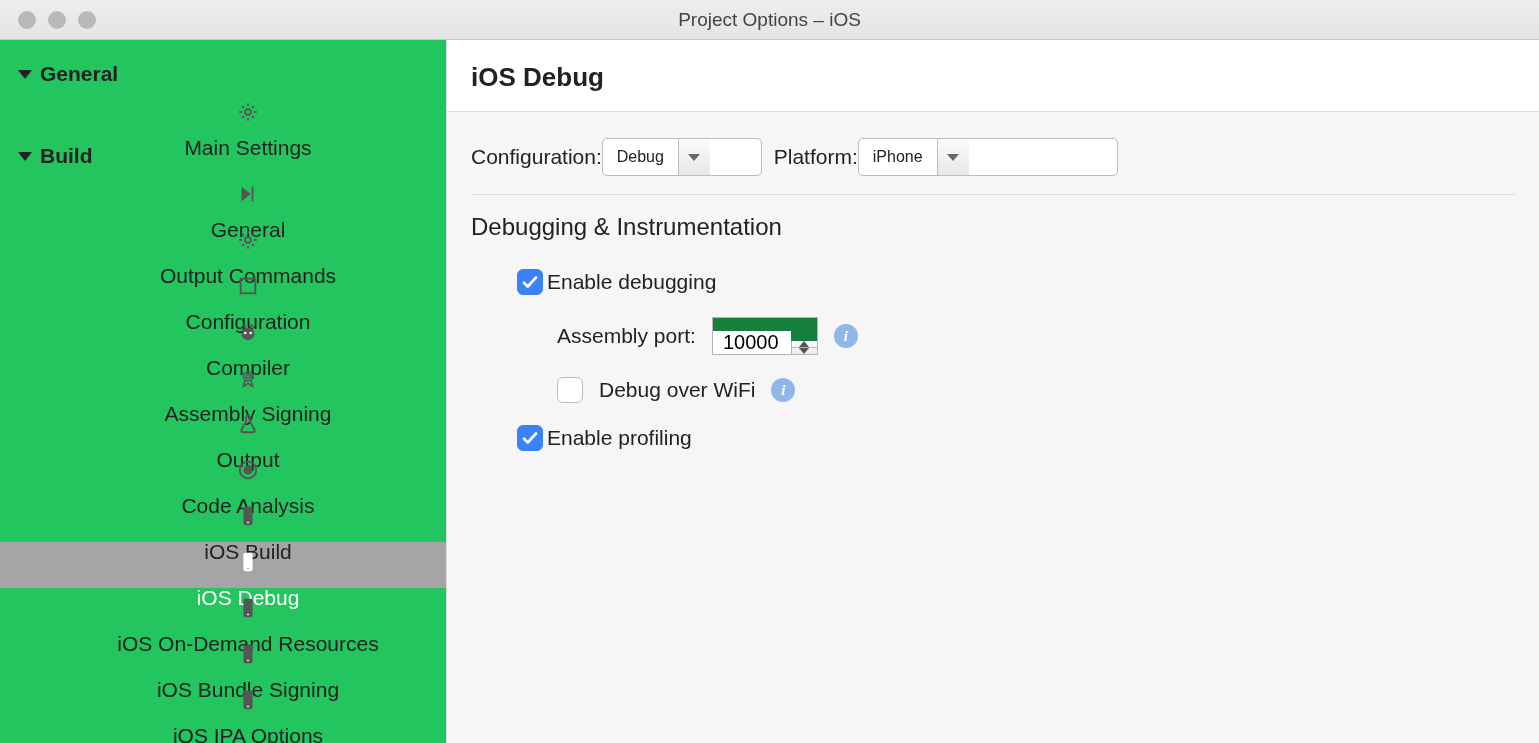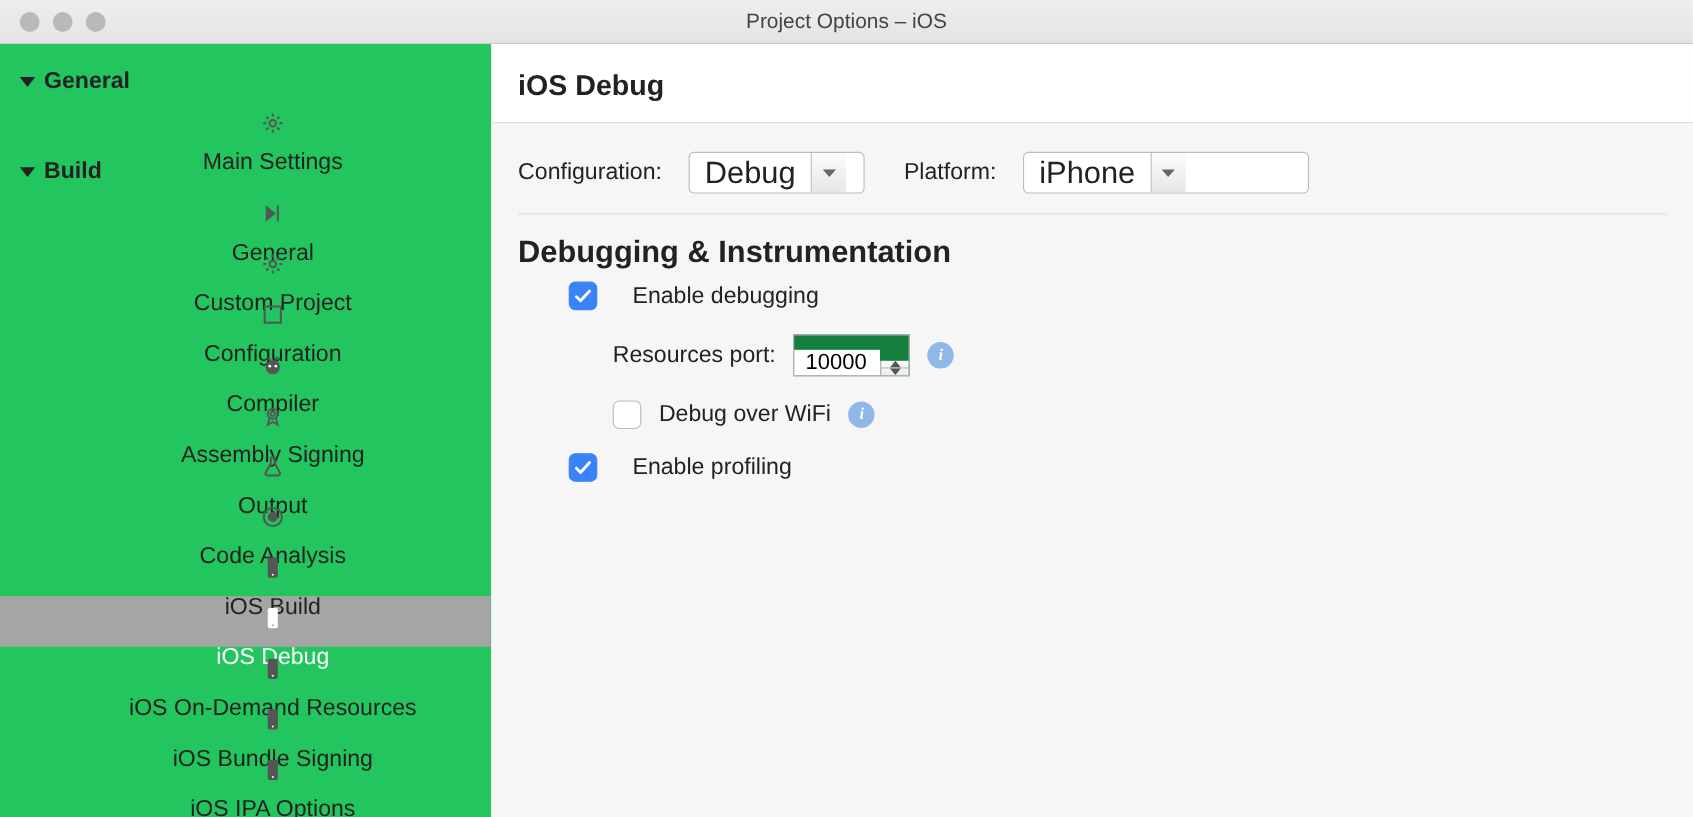--- a/index.html
+++ b/index.html
@@ -95,76 +95,76 @@
   .page-header h1 {
     font-size: 26px;
     font-weight: 700;
   }
   .form-area {
     padding: 26px 24px;
   }
   .row {
     display: flex;
     align-items: center;
-    gap: 24px;
+    gap: 0;
     margin-bottom: 18px;
   }
   .row-label { font-size: 21px; color: #222; }
   .select {
     display: inline-flex;
     align-items: center;
     height: 38px;
     border: 1px solid #bcbcbc;
     border-radius: 5px;
     background: #fff;
     overflow: hidden;
   }
   .select .sel-text {
     padding: 0 14px;
-    font-size: 28px;
+    font-size: 16px;
   }
   .select .sel-btn {
     width: 32px; height: 100%;
     background: linear-gradient(to bottom, #fbfbfb, #e7e7e7);
     border-left: 1px solid #bcbcbc;
     display: flex; align-items: center; justify-content: center;
   }
   .select .sel-btn .drop {
     width: 0; height: 0;
     border-left: 6px solid transparent;
     border-right: 6px solid transparent;
     border-top: 7px solid #666;
   }
   .section-divider {
     border-top: 1px solid #ddd;
     margin: 4px 0 18px;
   }
   .section-title {
-    font-size: 28px;
-    font-weight: 700;
-    margin-bottom: 11px;
+    font-size: 24px;
+    font-weight: 400;
+    margin-bottom: 28px;
   }
   .checkbox {
     width: 26px; height: 26px;
     border-radius: 6px;
     border: 1px solid #bbb;
     background: #fff;
     display: inline-flex;
     align-items: center; justify-content: center;
     flex-shrink: 0;
   }
   .checkbox.checked {
     background: #3a82f7;
     border-color: #3a82f7;
   }
   .checkbox.checked svg { width: 18px; height: 18px; }
   .check-row {
     display: flex;
     align-items: center;
-    gap: 32px;
+    gap: 4px;
     margin-bottom: 22px;
     padding-left: 46px;
   }
   .sub-row {
     display: flex;
     align-items: center;
     gap: 16px;
     margin-bottom: 22px;
     padding-left: 86px;
   }
@@ -266,21 +266,21 @@
       <span>General</span>
     </div>
 
     <div class="tree-item">
       <span class="ico">
         <svg viewBox="0 0 24 24" fill="none" stroke="#555" stroke-width="2">
             <circle cx="12" cy="12" r="3.2"></circle>
             <path d="M12 2.5v3M12 18.5v3M21.5 12h-3M5.5 12h-3M18.5 5.5l-2.1 2.1M7.6 16.4l-2.1 2.1M18.5 18.5l-2.1-2.1M7.6 7.6L5.5 5.5"></path>
           </svg>
       </span>
-      <span>Custom Project</span>
+      <span>Output Commands</span>
     </div>
 
     <div class="tree-item">
       <span class="ico">
         <svg viewBox="0 0 24 24" fill="none" stroke="#555" stroke-width="2">
             <rect x="4" y="4" width="16" height="16"></rect>
           </svg>
       </span>
       <span>Configuration</span>
     </div>
@@ -412,21 +412,21 @@
       <div class="check-row">
         <span class="checkbox checked">
           <svg viewBox="0 0 24 24" fill="none" stroke="#fff" stroke-width="3.5" stroke-linecap="round" stroke-linejoin="round">
               <polyline points="4,13 9,18 20,6"></polyline>
             </svg>
         </span>
         <span class="field-text">Enable debugging</span>
       </div>
 
       <div class="sub-row">
-        <span class="field-text">Resources port:</span>
+        <span class="field-text">Assembly port:</span>
         <span class="numeric-input">
           <input class="ni-text" value="10000" style="">
           <span class="ni-steppers">
             <span class="step-up">
                 <span class="tri-up"></span>
               </span>
             <span class="step-down">
                 <span class="tri-down"></span>
               </span>
           </span>

